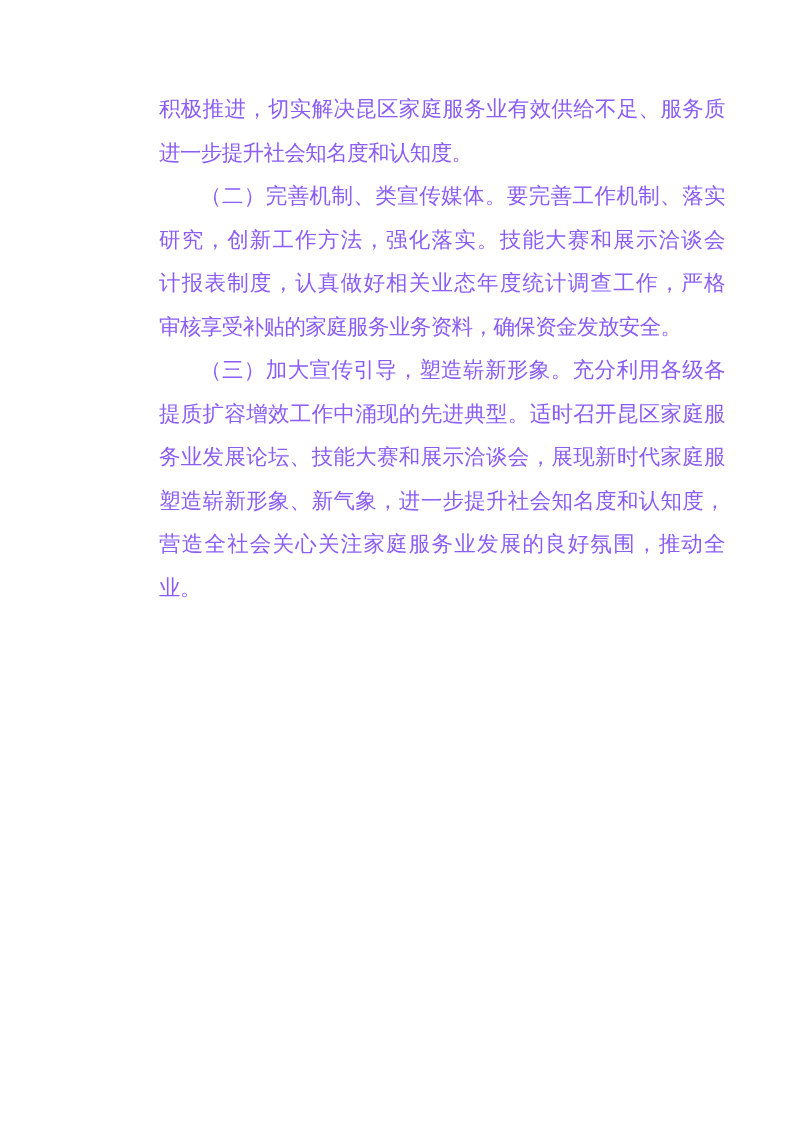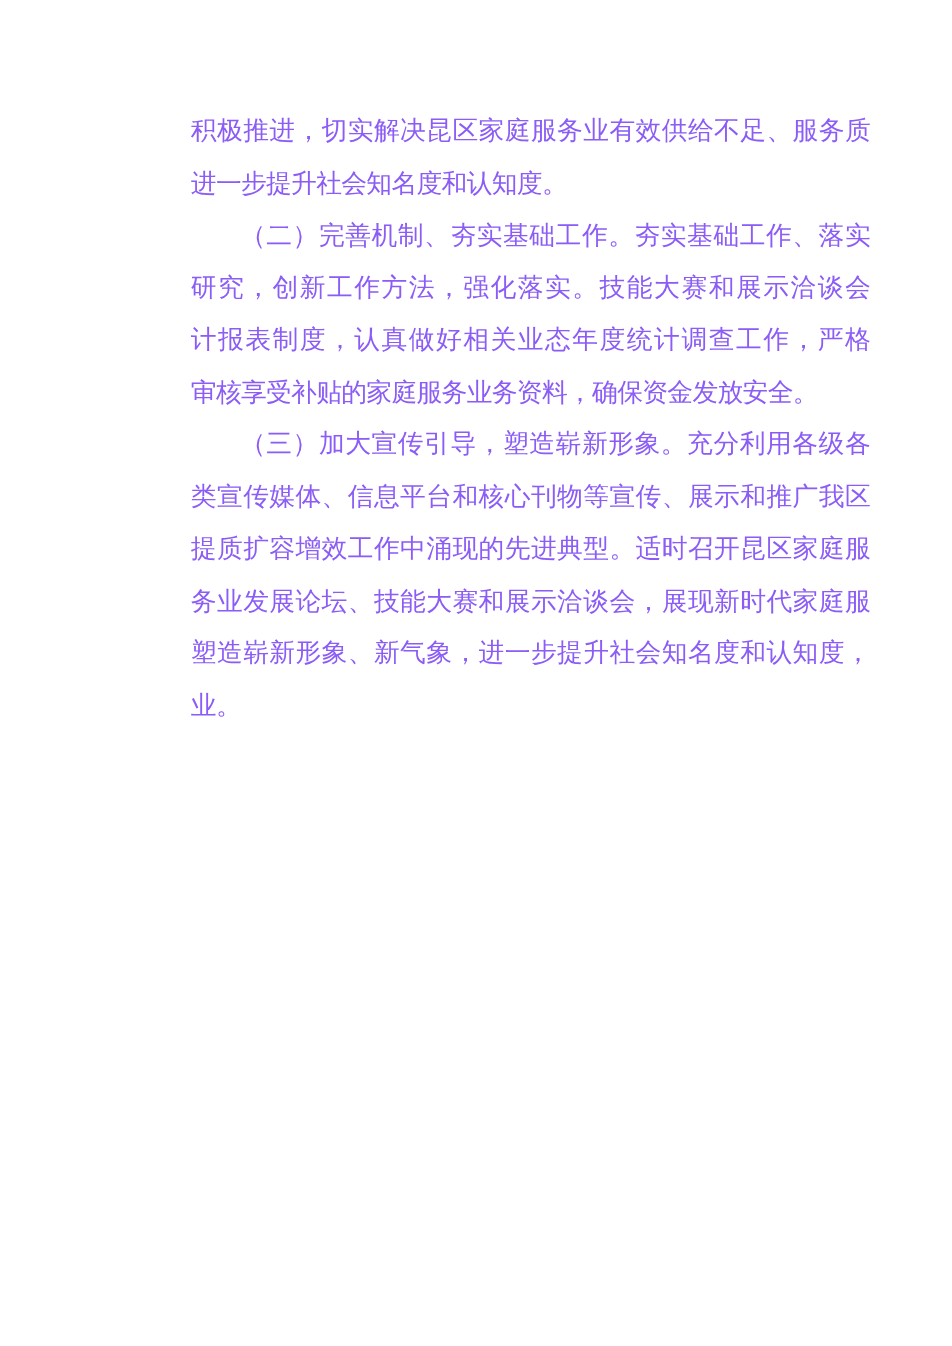--- a/index.html
+++ b/index.html
@@ -47,26 +47,26 @@
   }
 </style>
 </head>
 <body>
 
 <div class="page">
   <div class="doc" id="doc-body">
       <div class="line j">积极推进，切实解决昆区家庭服务业有效供给不足、服务质</div>
       <div class="line">进一步提升社会知名度和认知度。</div>
       <div class="para"></div>
-      <div class="line j ind">（二）完善机制、夯实基础工作。夯实基础工作、落实</div>
+      <div class="line j ind">（二）完善机制、类宣传媒体。要完善工作机制、落实</div>
       <div class="line j">研究，创新工作方法，强化落实。技能大赛和展示洽谈会</div>
       <div class="line j">计报表制度，认真做好相关业态年度统计调查工作，严格</div>
       <div class="line">审核享受补贴的家庭服务业务资料，确保资金发放安全。</div>
       <div class="para"></div>
       <div class="line j ind">（三）加大宣传引导，塑造崭新形象。充分利用各级各</div>
-      <div class="line j">类宣传媒体、信息平台和核心刊物等宣传、展示和推广我区</div>
       <div class="line j">提质扩容增效工作中涌现的先进典型。适时召开昆区家庭服</div>
       <div class="line j">务业发展论坛、技能大赛和展示洽谈会，展现新时代家庭服</div>
       <div class="line j">塑造崭新形象、新气象，进一步提升社会知名度和认知度，</div>
+      <div class="line j">营造全社会关心关注家庭服务业发展的良好氛围，推动全</div>
       <div class="line">业。</div>
       <div class="para"></div>
     </div>
 </div>
 
 </body></html>

